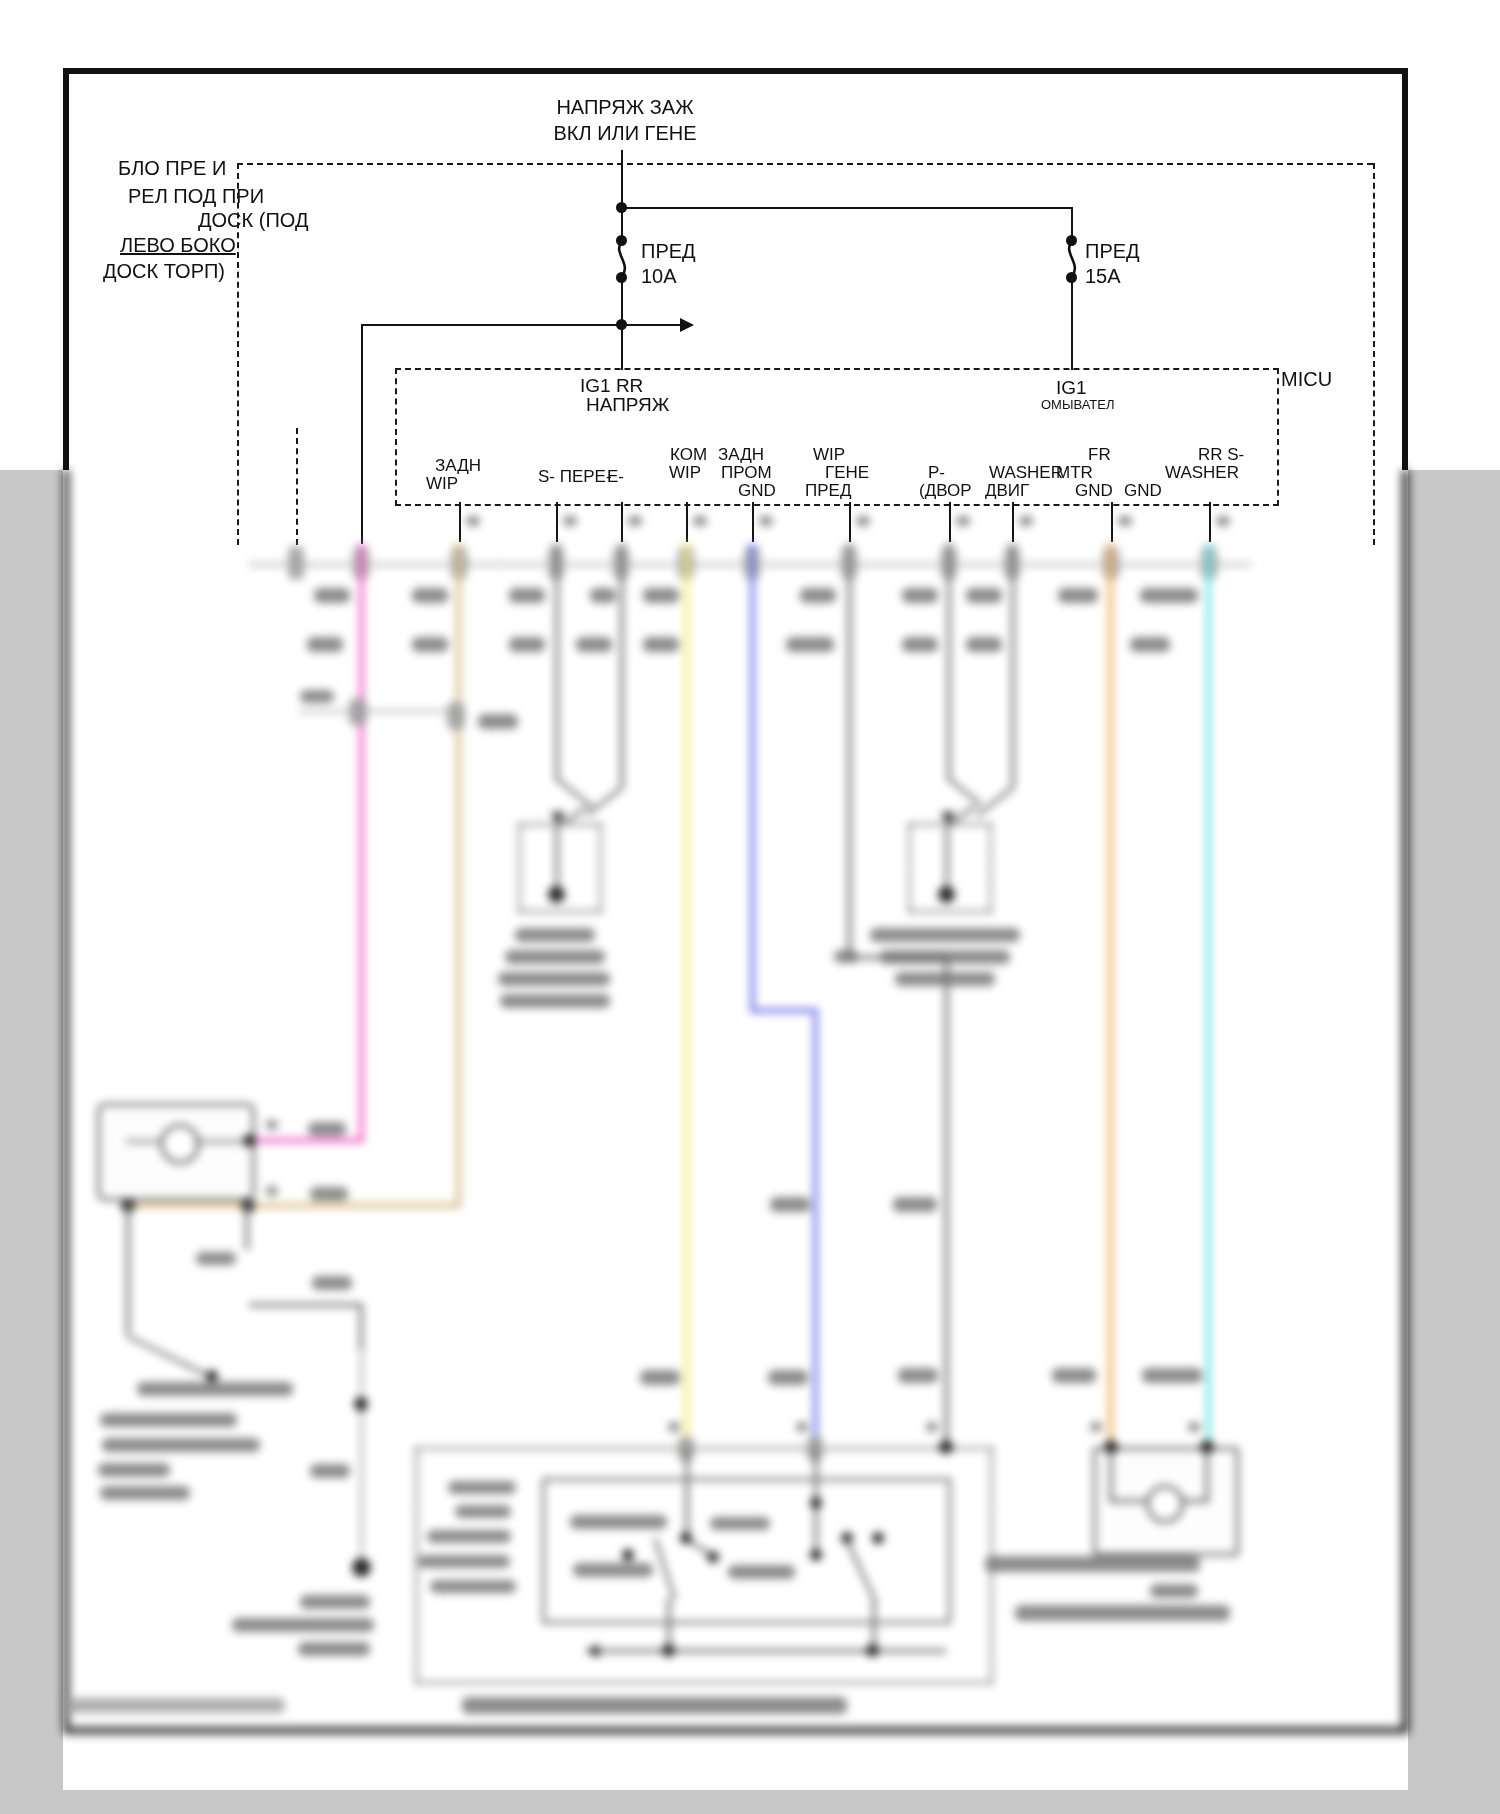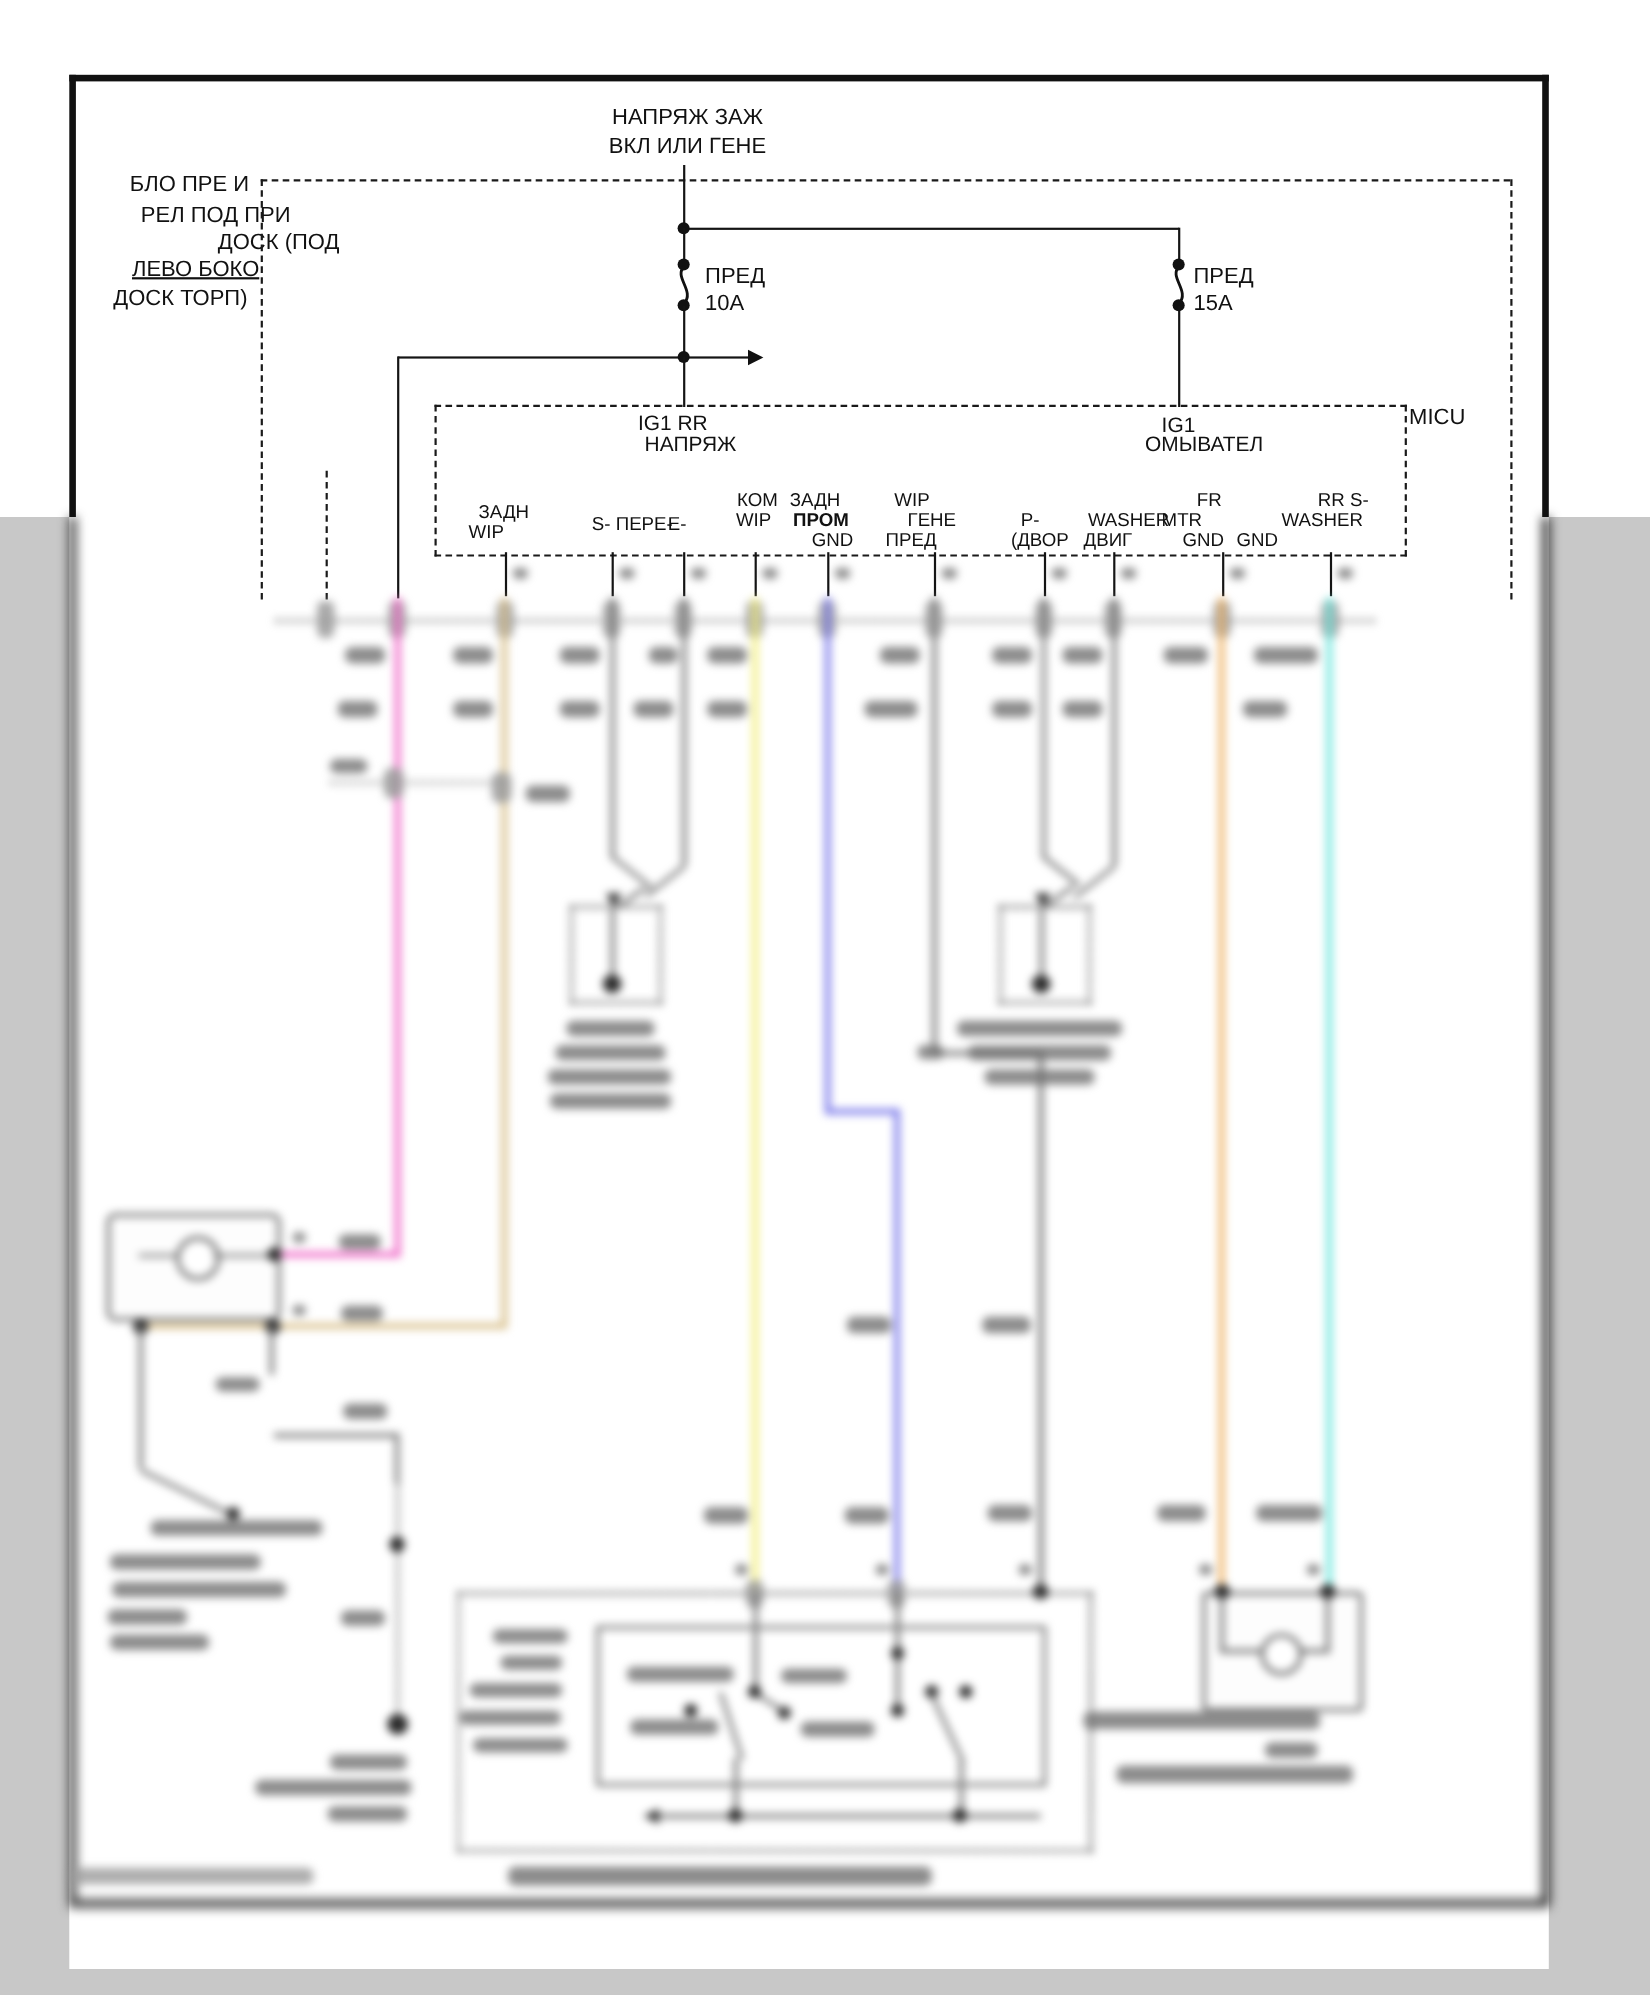--- a/index.html
+++ b/index.html
@@ -91,30 +91,30 @@
 <div class="v" style="left:1071px;top:278px;height:92px;"></div>
 <div class="lab big" style="left:1085px;top:238px;">ПРЕД</div>
 <div class="lab big" style="left:1085px;top:263px;">15А</div>
 
 <div class="dashedbox" style="left:395px;top:368px;width:880px;height:134px;"></div>
 <div class="lab big" style="left:1281px;top:366px;">MICU</div>
 
 <div class="lab" style="left:580px;top:377px;font-size:19px;">IG1 RR</div>
 <div class="lab" style="left:586px;top:396px;font-size:19px;">НАПРЯЖ</div>
 <div class="lab" style="left:1056px;top:379px;font-size:19px;">IG1</div>
-<div class="lab" style="left:1041px;top:396px;font-size:19px;">ОМЫВАТЕЛ</div>
+<div class="lab" style="left:1041px;top:396px;font-size:13px;">ОМЫВАТЕЛ</div>
 
 <div class="lab" style="left:435px;top:457px;">ЗАДН</div>
 <div class="lab" style="left:426px;top:475px;">WIP</div>
 <div class="lab" style="left:538px;top:468px;">S- ПЕРЕ-</div>
 <div class="lab" style="left:607px;top:468px;">Е-</div>
 <div class="lab" style="left:670px;top:446px;">КОМ</div>
 <div class="lab" style="left:669px;top:464px;">WIP</div>
 <div class="lab" style="left:718px;top:446px;">ЗАДН</div>
-<div class="lab" style="left:721px;top:464px;font-weight:bold;">ПРОМ</div>
+<div class="lab" style="left:721px;top:464px;">ПРОМ</div>
 <div class="lab" style="left:738px;top:482px;">GND</div>
 <div class="lab" style="left:813px;top:446px;">WIP</div>
 <div class="lab" style="left:825px;top:464px;">ГЕНЕ</div>
 <div class="lab" style="left:805px;top:482px;">ПРЕД</div>
 <div class="lab" style="left:928px;top:464px;">Р-</div>
 <div class="lab" style="left:919px;top:482px;">(ДВОР</div>
 <div class="lab" style="left:989px;top:464px;">WASHER</div>
 <div class="lab" style="left:985px;top:482px;">ДВИГ</div>
 <div class="lab" style="left:1088px;top:446px;">FR</div>
 <div class="lab" style="left:1056px;top:464px;">MTR</div>

